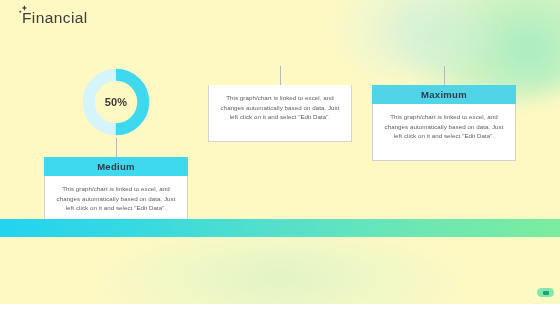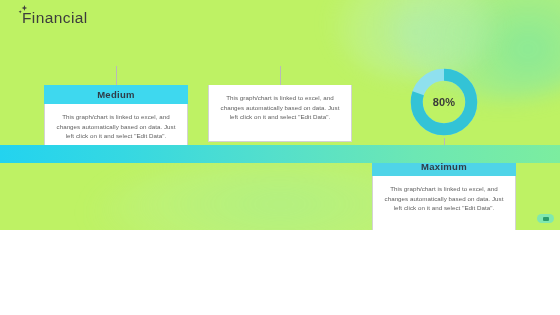--- a/index.html
+++ b/index.html
@@ -6,22 +6,22 @@
     margin: 0;
     padding: 0;
     background: #ffffff;
   }
   body {
     font-family: "Liberation Sans", sans-serif;
   }
   #slide {
     position: relative;
     width: 560px;
-    height: 230px;
-    background: #bef264;
+    height: 304px;
+    background: #fef9c3;
     overflow: hidden;
   }
   
   .glow-tr {
     position: absolute;
     top: -70px;
     right: -60px;
     width: 230px;
     height: 170px;
     border-radius: 50%;
@@ -204,42 +204,42 @@
         <path d="M7.4 1.0 L8.15 3.2 L10.2 4.0 L8.15 4.8 L7.4 7.0 L6.65 4.8 L4.6 4.0 L6.65 3.2 Z" fill="#3c3c3c"></path>
         <path d="M3.2 6.2 L3.62 7.35 L4.8 7.8 L3.62 8.25 L3.2 9.4 L2.78 8.25 L1.6 7.8 L2.78 7.35 Z" fill="#3c3c3c"></path>
       </svg>
     </span>
     <span class="title">Financial</span>
   </div>
 
   <div class="cols">
 
     <div class="col">
+      <div class="donut-wrap">
+        <svg class="donut" viewBox="0 0 42 42">
+          <circle cx="21" cy="21" r="15.9" fill="none" stroke="#d6f4fb" stroke-width="7"></circle>
+          <circle cx="21" cy="21" r="15.9" fill="none" stroke="#3ed8ef" stroke-width="7" stroke-dasharray="50 50" stroke-dashoffset="0" transform="rotate(-90 21 21)"></circle>
+        </svg>
+        <div class="donut-label">50%</div>
+      </div>
       <div class="connector"></div>
       <div class="chip" style="background:#3ed8ef;">Medium</div>
       <div class="card">
         <div class="card-text">This graph/chart is linked to excel, and changes automatically based on data. Just left click on it and select "Edit Data".</div>
       </div>
     </div>
 
     <div class="col">
       <div class="connector"></div>
       <div class="card">
         <div class="card-text">This graph/chart is linked to excel, and changes automatically based on data. Just left click on it and select "Edit Data".</div>
       </div>
     </div>
 
     <div class="col">
-      <div class="donut-wrap">
-        <svg class="donut" viewBox="0 0 42 42">
-          <circle cx="21" cy="21" r="15.9" fill="none" stroke="#8fe0ee" stroke-width="7"></circle>
-          <circle cx="21" cy="21" r="15.9" fill="none" stroke="#33c3d6" stroke-width="7" stroke-dasharray="80 20" stroke-dashoffset="0" transform="rotate(-90 21 21)"></circle>
-        </svg>
-        <div class="donut-label">80%</div>
-      </div>
       <div class="connector"></div>
       <div class="chip" style="background:#4fd4e8;text-align:center;">Maximum</div>
       <div class="card">
         <div class="card-text">This graph/chart is linked to excel, and changes automatically based on data. Just left click on it and select "Edit Data".</div>
       </div>
     </div>
 
   </div>
 
   <div class="bottom-bar"></div>

